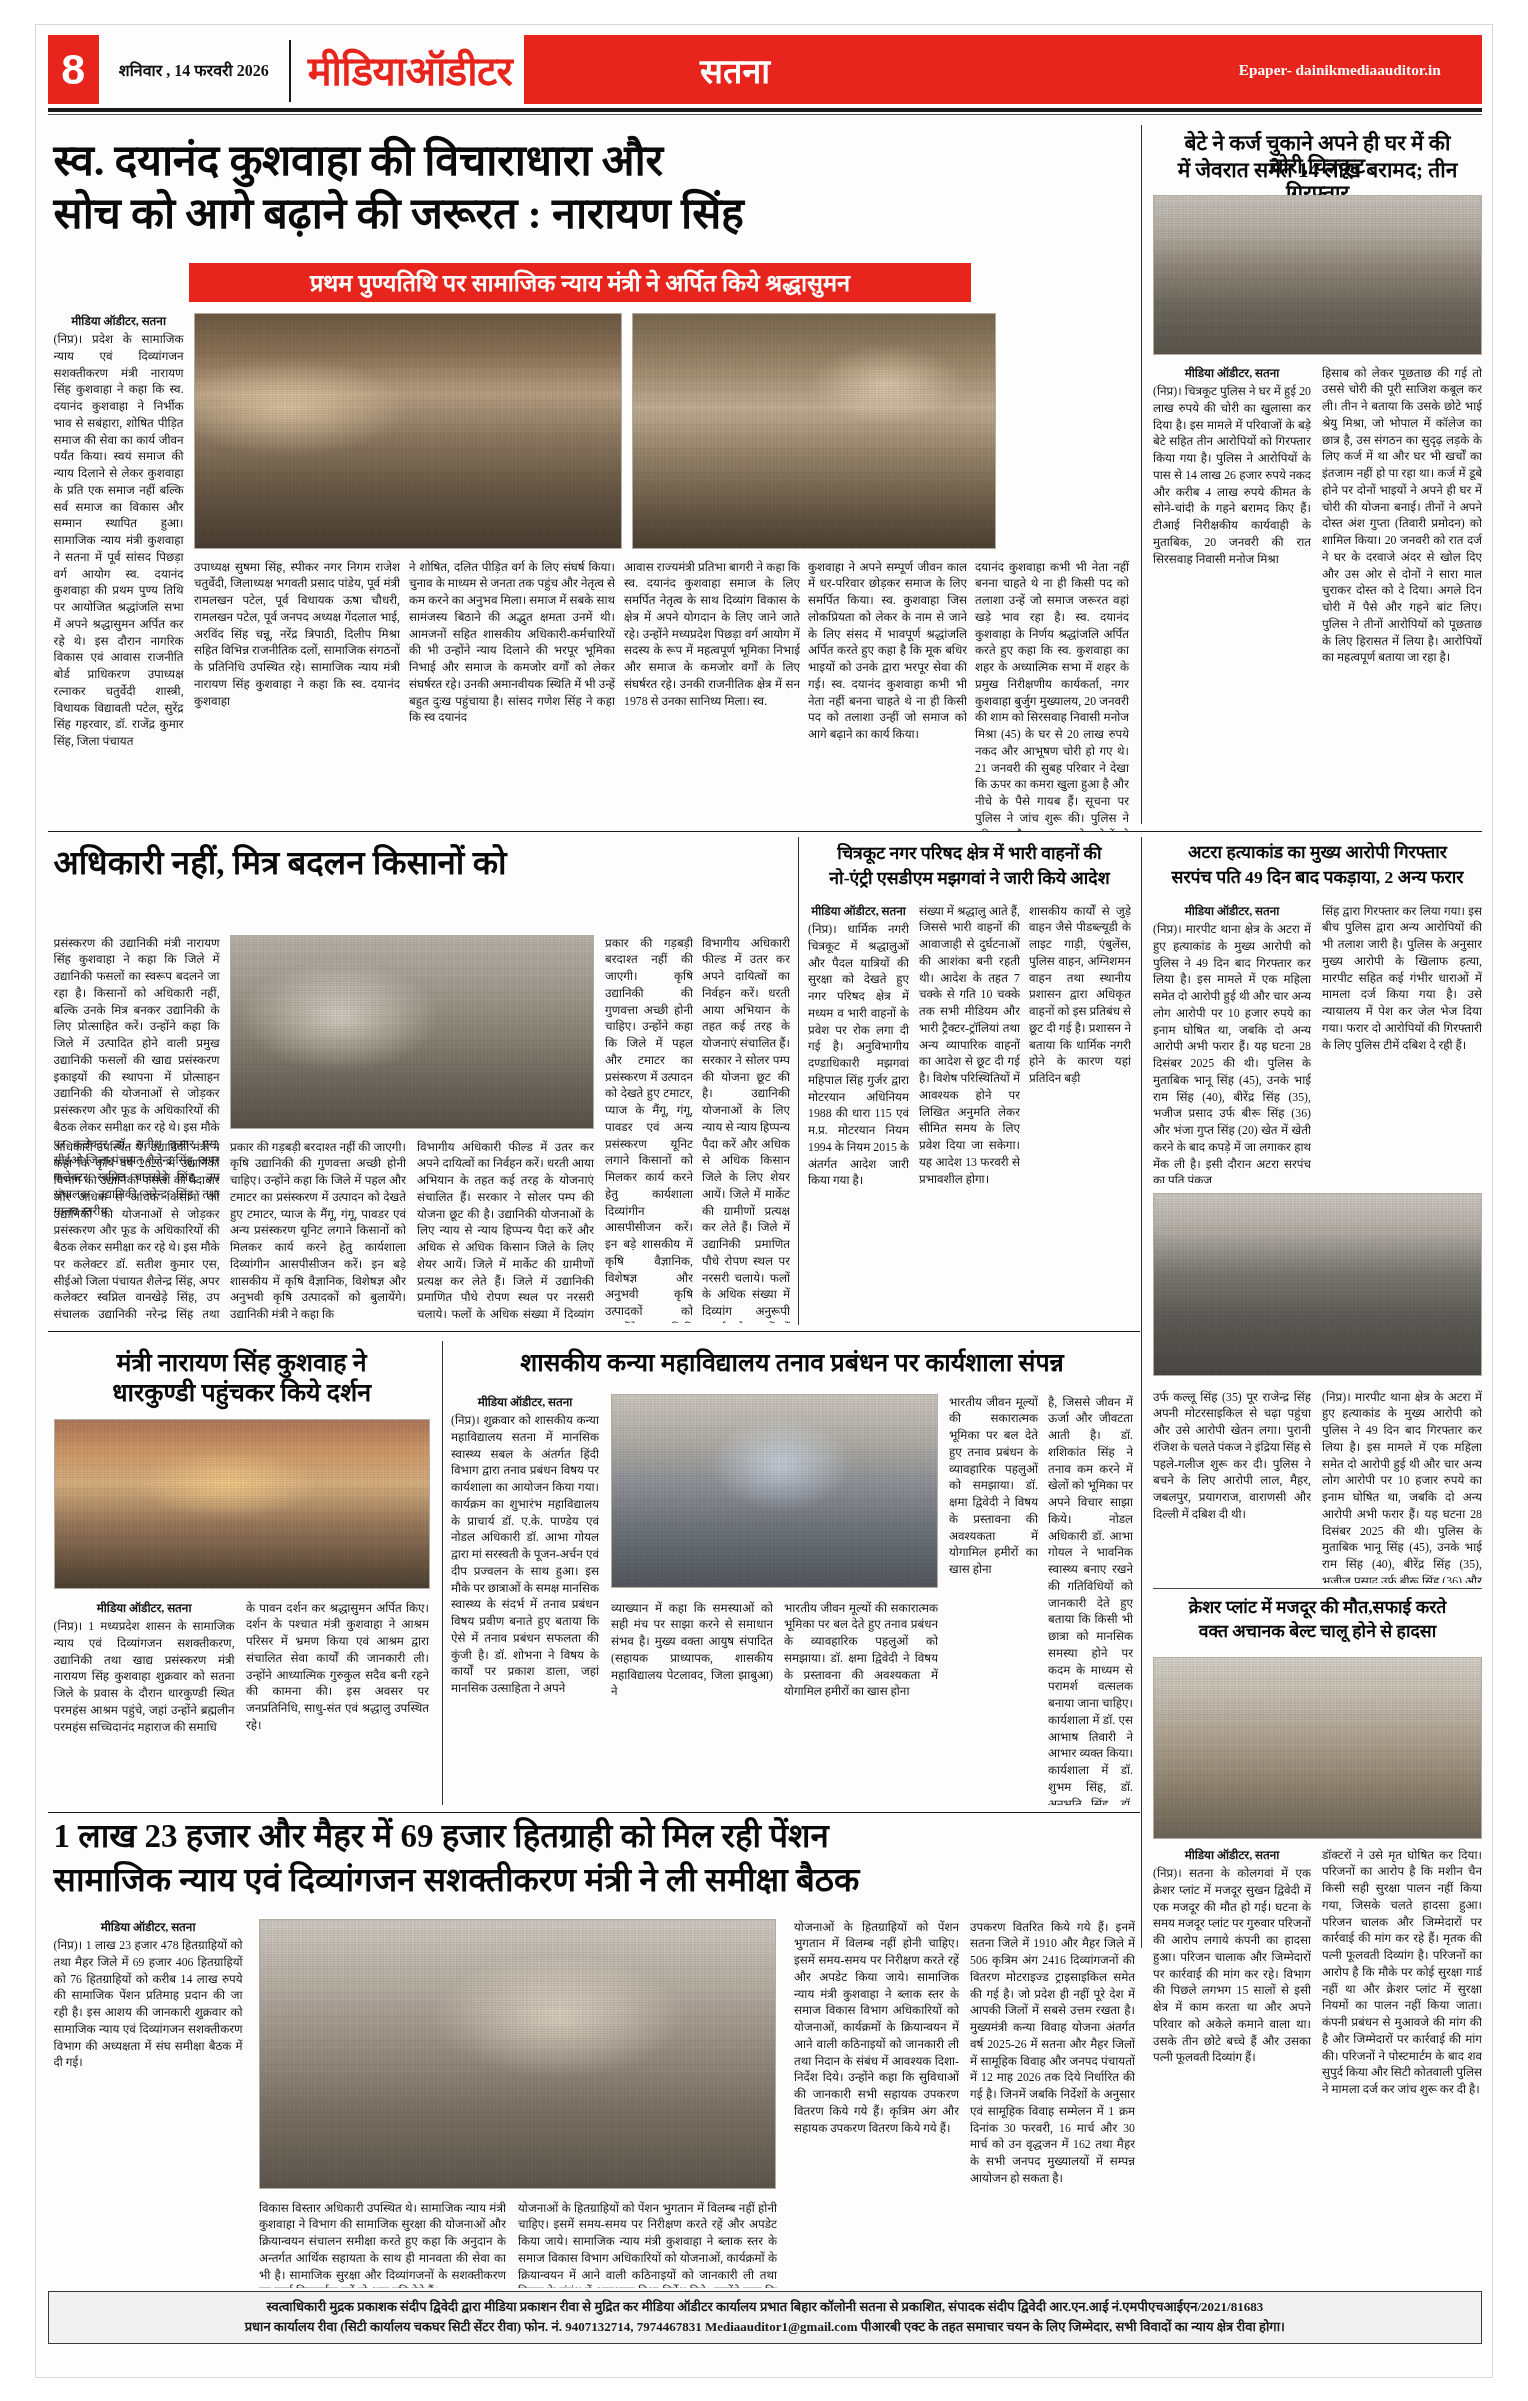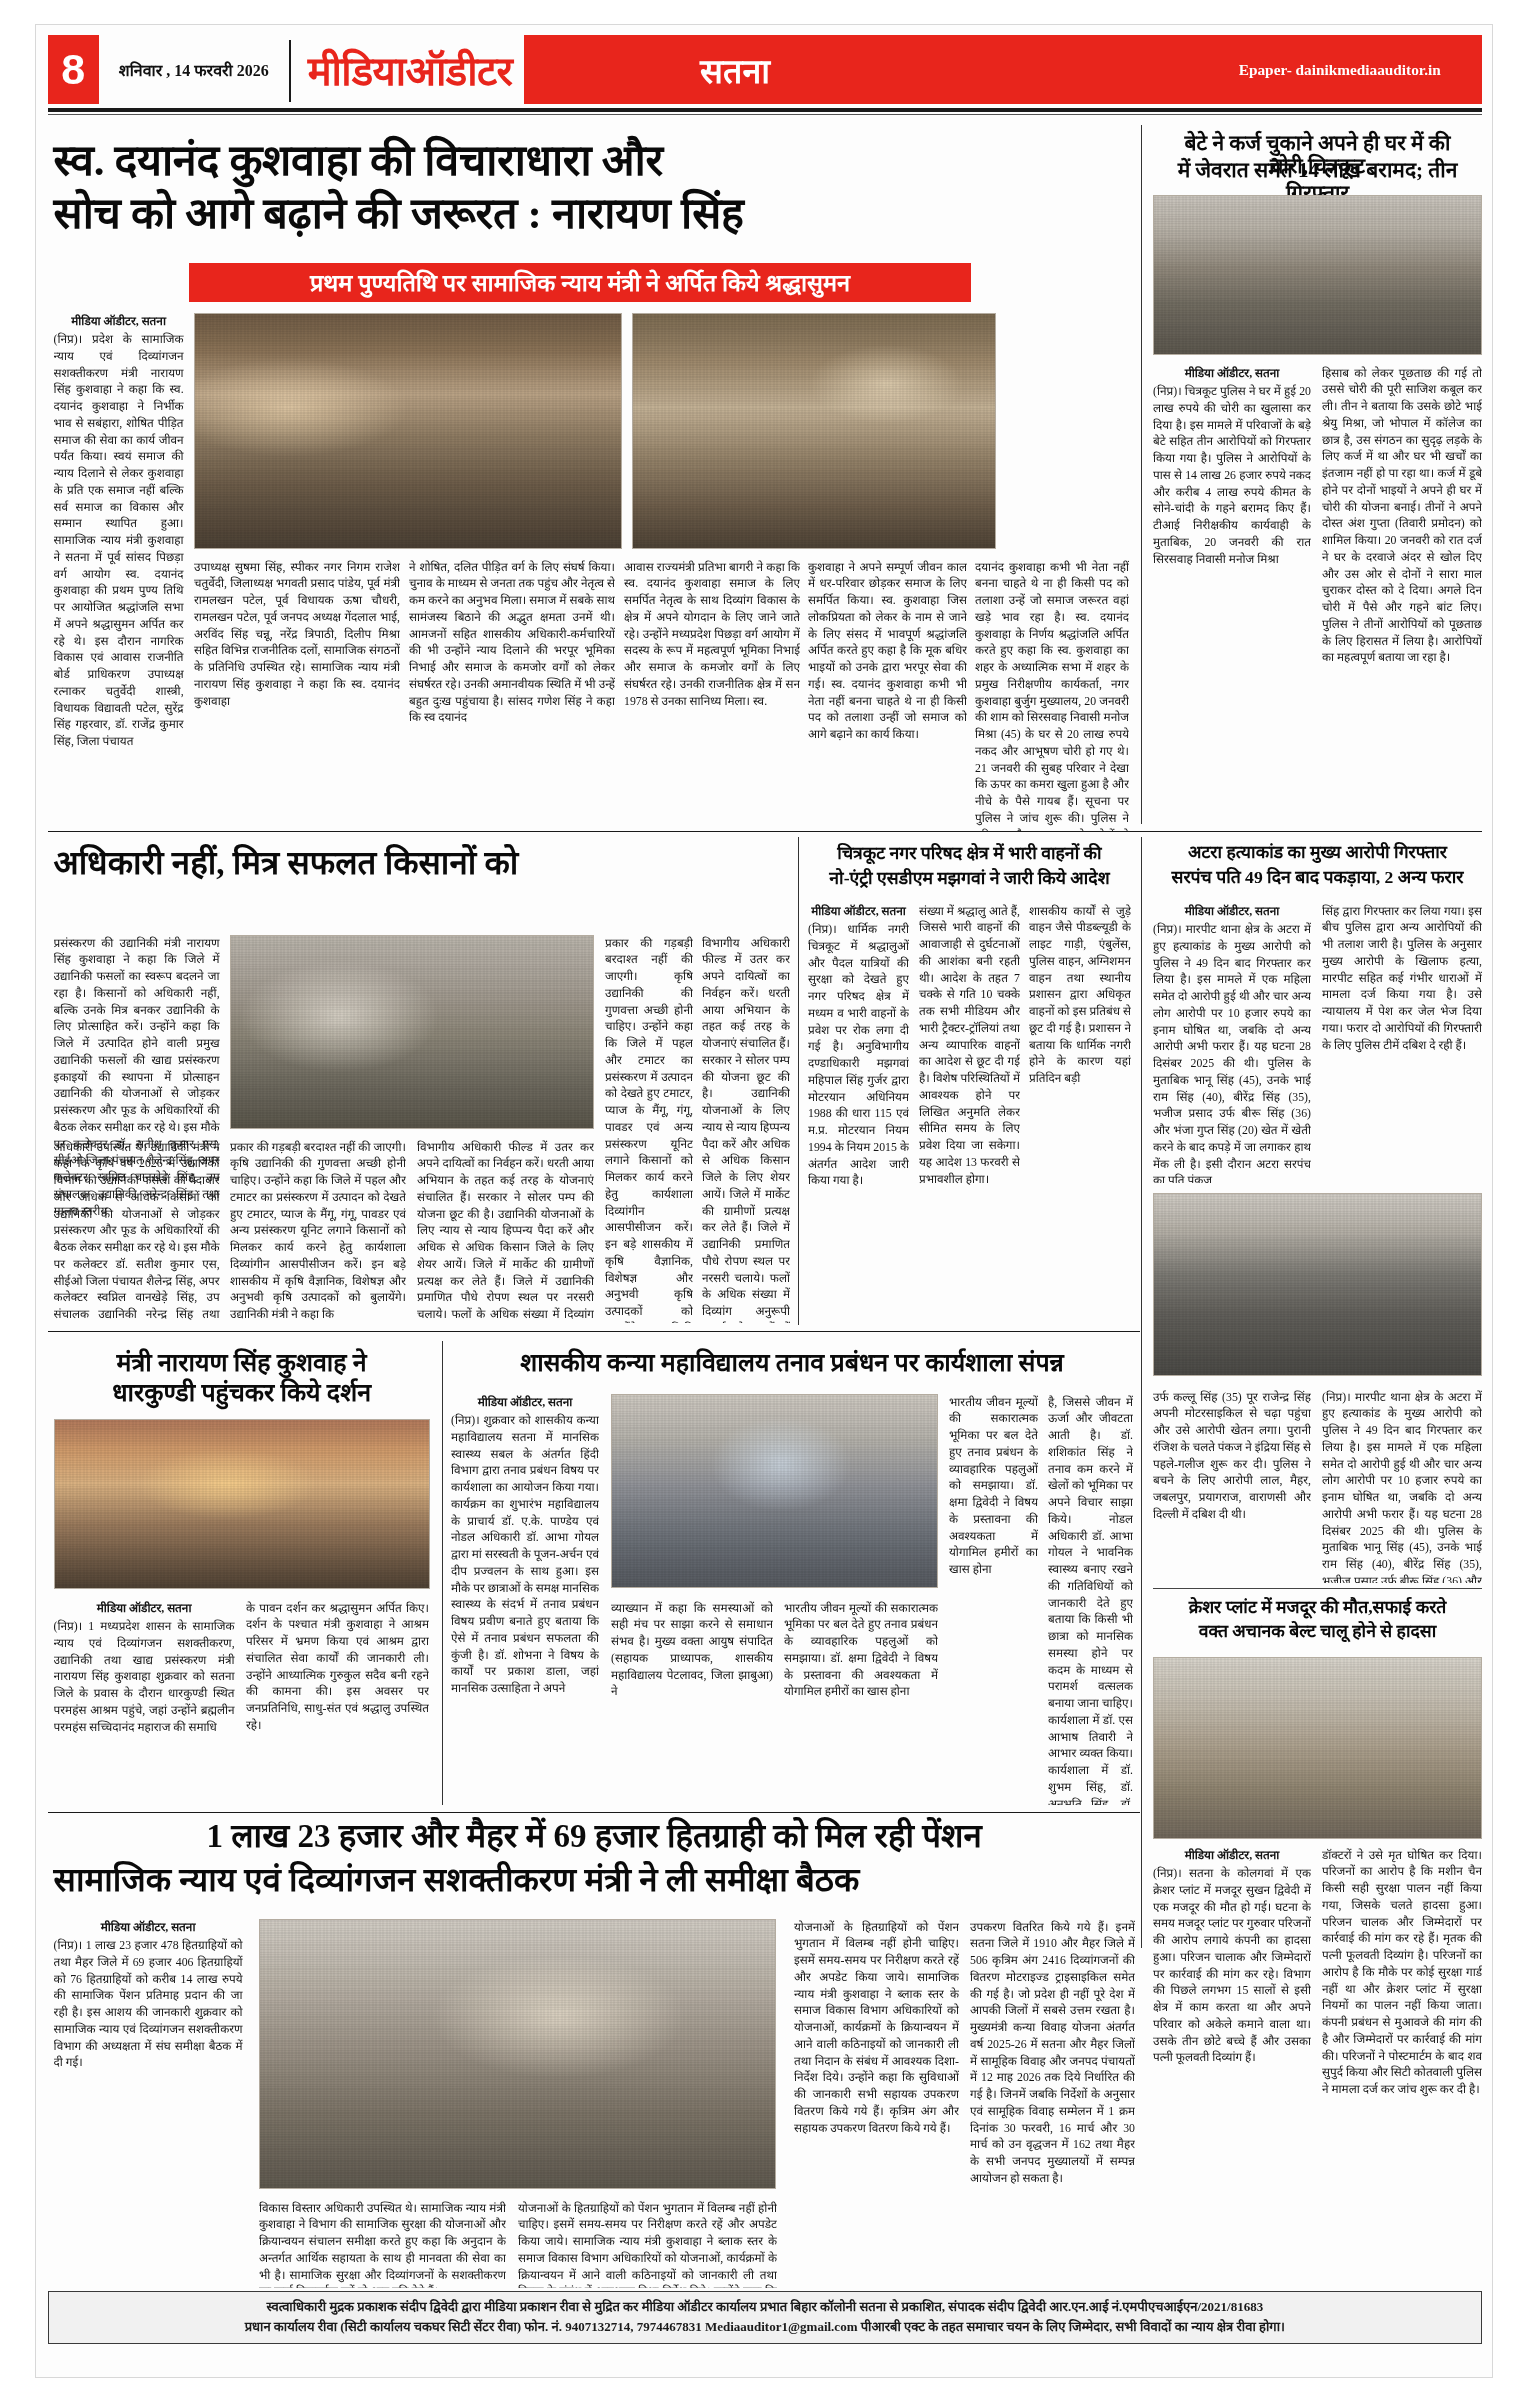--- a/index.html
+++ b/index.html
@@ -315,21 +315,21 @@
     <span class="byline">मीडिया ऑडीटर, सतना</span>
     <span>(निप्र)। चित्रकूट पुलिस ने घर में हुई 20 लाख रुपये की चोरी का खुलासा कर दिया है। इस मामले में परिवाजों के बड़े बेटे सहित तीन आरोपियों को गिरफ्तार किया गया है। पुलिस ने आरोपियों के पास से 14 लाख 26 हजार रुपये नकद और करीब 4 लाख रुपये कीमत के सोने-चांदी के गहने बरामद किए हैं। टीआई निरीक्षकीय कार्यवाही के मुताबिक, 20 जनवरी की रात सिरसवाह निवासी मनोज मिश्रा</span>
   </div>
   <div class="body-col" style="left:1286px; top:340px; width:160px; height:458px;">हिसाब को लेकर पूछताछ की गई तो उससे चोरी की पूरी साजिश कबूल कर ली। तीन ने बताया कि उसके छोटे भाई श्रेयु मिश्रा, जो भोपाल में कॉलेज का छात्र है, उस संगठन का सुदृढ़ लड़के के लिए कर्ज में था और घर भी खर्चों का इंतजाम नहीं हो पा रहा था। कर्ज में डूबे होने पर दोनों भाइयों ने अपने ही घर में चोरी की योजना बनाई। तीनों ने अपने दोस्त अंश गुप्ता (तिवारी प्रमोदन) को शामिल किया। 20 जनवरी को रात दर्ज ने घर के दरवाजे अंदर से खोल दिए और उस ओर से दोनों ने सारा माल चुराकर दोस्त को दे दिया। अगले दिन चोरी में पैसे और गहने बांट लिए। पुलिस ने तीनों आरोपियों को पूछताछ के लिए हिरासत में लिया है। आरोपियों का महत्वपूर्ण बताया जा रहा है।</div>
 
   <div class="hrule" style="left:11.8px; top:806px; width:1434px;"></div>
 
   <div class="col-rule-v" style="left:762px; top:812px; height:488px;"></div>
   <div class="col-rule-v" style="left:1105px; top:812px; height:1111px;"></div>
 
-  <div class="headline lg" style="left:17.6px; top:820px; width:735px;">अधिकारी नहीं, मित्र सफलत किसानों को</div>
+  <div class="headline lg" style="left:17.6px; top:820px; width:735px;">अधिकारी नहीं, मित्र बदलन किसानों को</div>
 
   <div class="photo ph-noise" style="left:194px; top:910px; width:364px; height:194px;">
     <div class="ph-inner ph-office"></div>
   </div>
 
   <div class="body-col" style="left:17.6px; top:910px; width:166px; height:388px;">प्रसंस्करण की उद्यानिकी मंत्री नारायण सिंह कुशवाहा ने कहा कि जिले में उद्यानिकी फसलों का स्वरूप बदलने जा रहा है। किसानों को अधिकारी नहीं, बल्कि उनके मित्र बनकर उद्यानिकी के लिए प्रोत्साहित करें। उन्होंने कहा कि जिले में उत्पादित होने वाली प्रमुख उद्यानिकी फसलों की खाद्य प्रसंस्करण इकाइयों की स्थापना में प्रोत्साहन उद्यानिकी की योजनाओं से जोड़कर प्रसंस्करण और फूड के अधिकारियों की बैठक लेकर समीक्षा कर रहे थे। इस मौके पर कलेक्टर डॉ. सतीश कुमार एस, सीईओ जिला पंचायत शैलेन्द्र सिंह, अपर कलेक्टर स्वप्निल वानखेड़े सिंह, उप संचालक उद्यानिकी नरेन्द्र सिंह तथा मालव स्तरीय</div>
   <div class="body-col" style="left:569px; top:910px; width:88px; height:388px;">प्रकार की गड़बड़ी बरदाश्त नहीं की जाएगी। कृषि उद्यानिकी की गुणवत्ता अच्छी होनी चाहिए। उन्होंने कहा कि जिले में पहल और टमाटर का प्रसंस्करण में उत्पादन को देखते हुए टमाटर, प्याज के मैंगू, गंगू, पावडर एवं अन्य प्रसंस्करण यूनिट लगाने किसानों को मिलकर कार्य करने हेतु कार्यशाला दिव्यांगीन आसपीसीजन करें। इन बड़े शासकीय में कृषि वैज्ञानिक, विशेषज्ञ और अनुभवी कृषि उत्पादकों को बुलायेंगे। उद्यानिकी मंत्री ने कहा कि</div>
   <div class="body-col" style="left:666px; top:910px; width:88px; height:388px;">विभागीय अधिकारी फील्ड में उतर कर अपने दायित्वों का निर्वहन करें। धरती आया अभियान के तहत कई तरह के योजनाएं संचालित हैं। सरकार ने सोलर पम्प की योजना छूट की है। उद्यानिकी योजनाओं के लिए न्याय से न्याय हिप्पन्य पैदा करें और अधिक से अधिक किसान जिले के लिए शेयर आयें। जिले में मार्केट की ग्रामीणों प्रत्यक्ष कर लेते हैं। जिले में उद्यानिकी प्रमाणित पौधे रोपण स्थल पर नरसरी चलाये। फलों के अधिक संख्या में दिव्यांग अनुरूपी इकाई योजनाओं में शामिल होने से उद्यानिकी अमले ने सहायता कर रही है और नर्सरी में अनुकूलता जगह कड़ा स्टोर शक के प्रस्ताव तैयार करने की भी दिये।</div>
   <div class="body-col" style="left:17.6px; top:1114px; width:166px; height:183px;">अधिकारी उपस्थित थे। उद्यानिकी मंत्री ने कहा कि कृषि वर्ष 2026 में उद्यानिकी विभाग की उद्यानिकी फसलों की पैदावार और अधिक से अधिक किसानों को उद्यानिकी की योजनाओं से जोड़कर प्रसंस्करण और फूड के अधिकारियों की बैठक लेकर समीक्षा कर रहे थे। इस मौके पर कलेक्टर डॉ. सतीश कुमार एस, सीईओ जिला पंचायत शैलेन्द्र सिंह, अपर कलेक्टर स्वप्निल वानखेड़े सिंह, उप संचालक उद्यानिकी नरेन्द्र सिंह तथा मालव स्तरीय</div>
   <div class="body-col" style="left:194px; top:1114px; width:176px; height:183px;">प्रकार की गड़बड़ी बरदाश्त नहीं की जाएगी। कृषि उद्यानिकी की गुणवत्ता अच्छी होनी चाहिए। उन्होंने कहा कि जिले में पहल और टमाटर का प्रसंस्करण में उत्पादन को देखते हुए टमाटर, प्याज के मैंगू, गंगू, पावडर एवं अन्य प्रसंस्करण यूनिट लगाने किसानों को मिलकर कार्य करने हेतु कार्यशाला दिव्यांगीन आसपीसीजन करें। इन बड़े शासकीय में कृषि वैज्ञानिक, विशेषज्ञ और अनुभवी कृषि उत्पादकों को बुलायेंगे। उद्यानिकी मंत्री ने कहा कि</div>
@@ -405,21 +405,21 @@
   </div>
 
   <div class="body-col" style="left:1117px; top:1822px; width:158px; height:447px;">
     <span class="byline">मीडिया ऑडीटर, सतना</span>
     <span>(निप्र)। सतना के कोलगवां में एक क्रेशर प्लांट में मजदूर सुखन द्विवेदी में एक मजदूर की मौत हो गई। घटना के समय मजदूर प्लांट पर गुरुवार परिजनों की आरोप लगाये कंपनी का हादसा हुआ। परिजन चालाक और जिम्मेदारों पर कार्रवाई की मांग कर रहे। विभाग की पिछले लगभग 15 सालों से इसी क्षेत्र में काम करता था और अपने परिवार को अकेले कमाने वाला था। उसके तीन छोटे बच्चे हैं और उसका पत्नी फूलवती दिव्यांग हैं।</span>
   </div>
   <div class="body-col" style="left:1286px; top:1822px; width:160px; height:447px;">डॉक्टरों ने उसे मृत घोषित कर दिया। परिजनों का आरोप है कि मशीन चैन किसी सही सुरक्षा पालन नहीं किया गया, जिसके चलते हादसा हुआ। परिजन चालक और जिम्मेदारों पर कार्रवाई की मांग कर रहे हैं। मृतक की पत्नी फूलवती दिव्यांग है। परिजनों का आरोप है कि मौके पर कोई सुरक्षा गार्ड नहीं था और क्रेशर प्लांट में सुरक्षा नियमों का पालन नहीं किया जाता। कंपनी प्रबंधन से मुआवजे की मांग की है और जिम्मेदारों पर कार्रवाई की मांग की। परिजनों ने पोस्टमार्टम के बाद शव सुपुर्द किया और सिटी कोतवाली पुलिस ने मामला दर्ज कर जांच शुरू कर दी है।</div>
 
   <div class="hrule" style="left:11.8px; top:1787px; width:1092px;"></div>
 
-  <div class="headline lg" style="left:17.6px; top:1793px; width:1081px;text-align:center;">1 लाख 23 हजार और मैहर में 69 हजार हितग्राही को मिल रही पेंशन</div>
+  <div class="headline lg" style="left:17.6px; top:1793px; width:1081px;">1 लाख 23 हजार और मैहर में 69 हजार हितग्राही को मिल रही पेंशन</div>
   <div class="headline lg" style="left:17.6px; top:1837px; width:1081px;">सामाजिक न्याय एवं दिव्यांगजन सशक्तीकरण मंत्री ने ली समीक्षा बैठक</div>
 
   <div class="photo ph-noise ph-people" style="left:223px; top:1894px; width:517px; height:270px;">
     <div class="ph-inner ph-meeting"></div>
   </div>
 
   <div class="body-col" style="left:17.6px; top:1894px; width:189px; height:364px;">
     <span class="byline">मीडिया ऑडीटर, सतना</span>
     <span>(निप्र)। 1 लाख 23 हजार 478 हितग्राहियों को तथा मैहर जिले में 69 हजार 406 हितग्राहियों को 76 हितग्राहियों को करीब 14 लाख रुपये की सामाजिक पेंशन प्रतिमाह प्रदान की जा रही है। इस आशय की जानकारी शुक्रवार को सामाजिक न्याय एवं दिव्यांगजन सशक्तीकरण विभाग की अध्यक्षता में संघ समीक्षा बैठक में दी गई।</span>
   </div>

